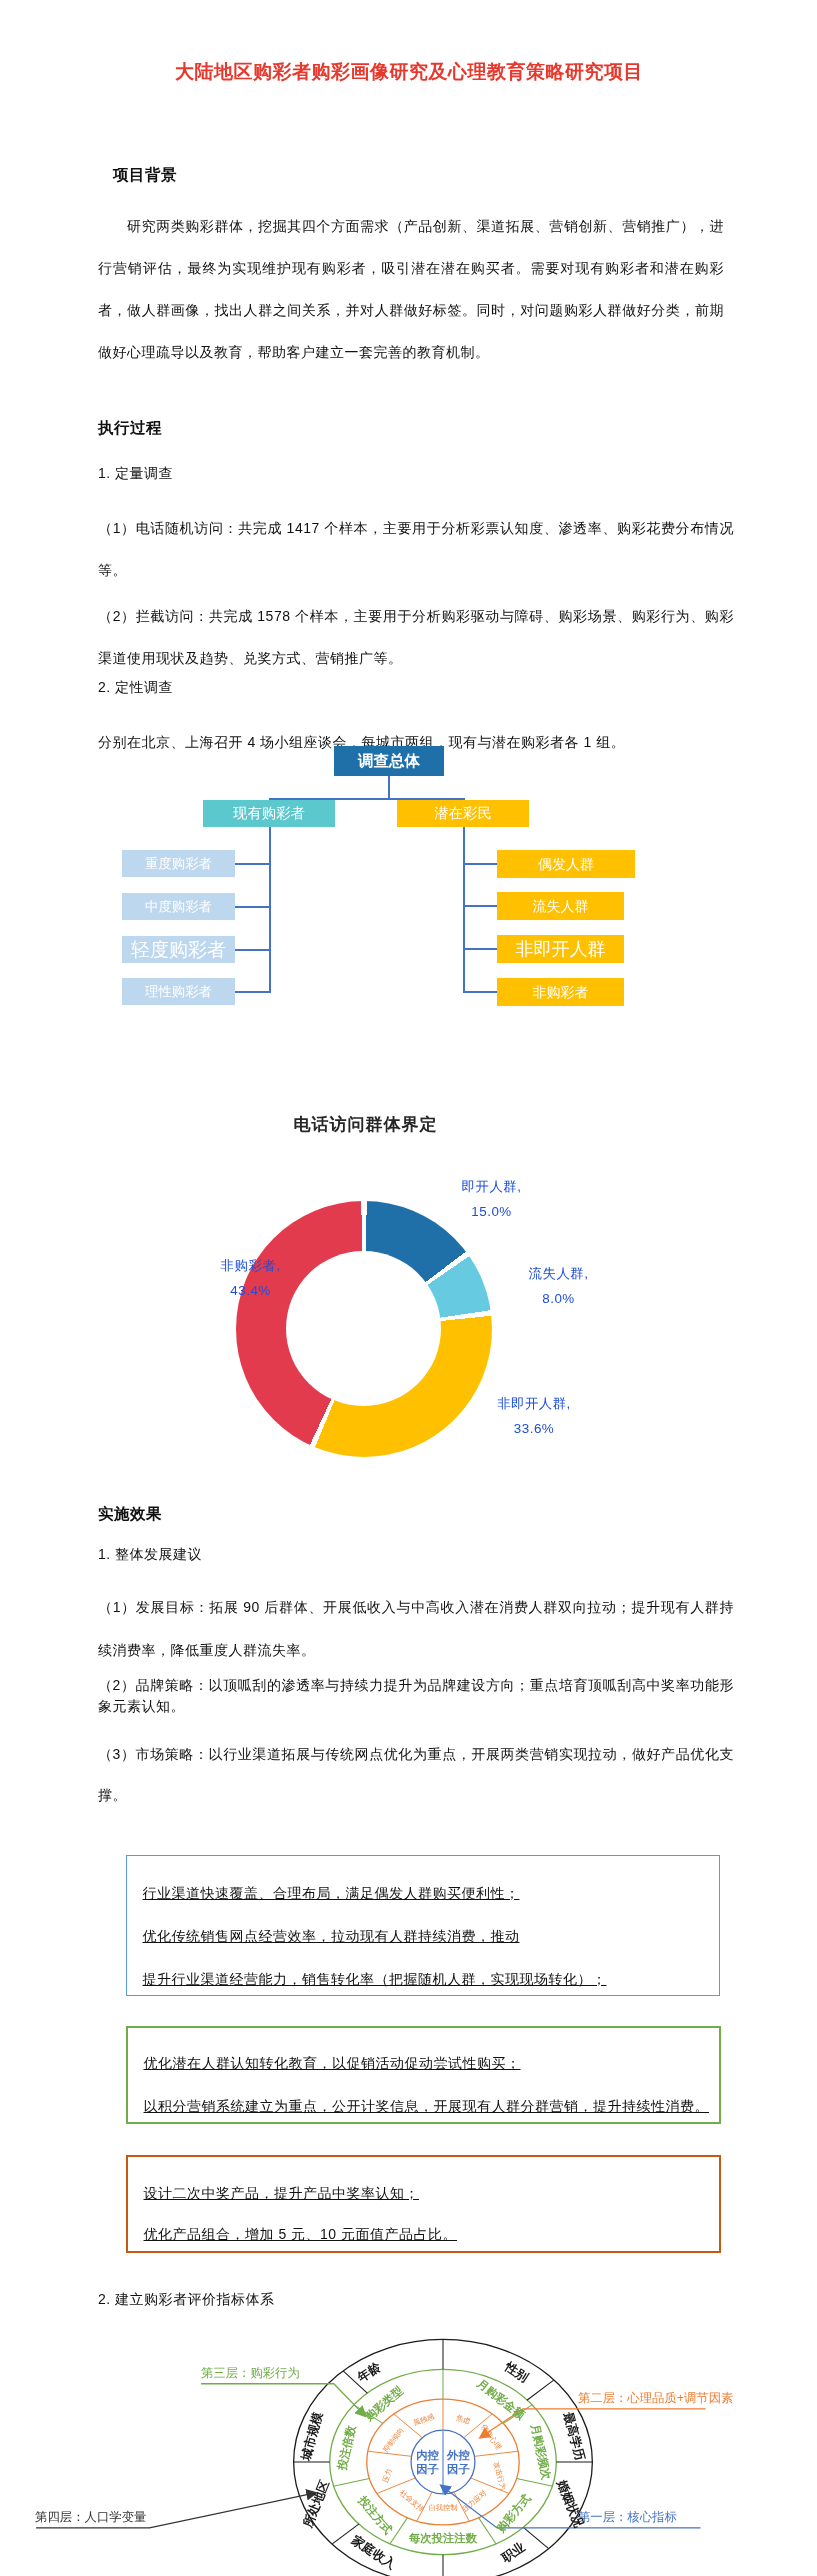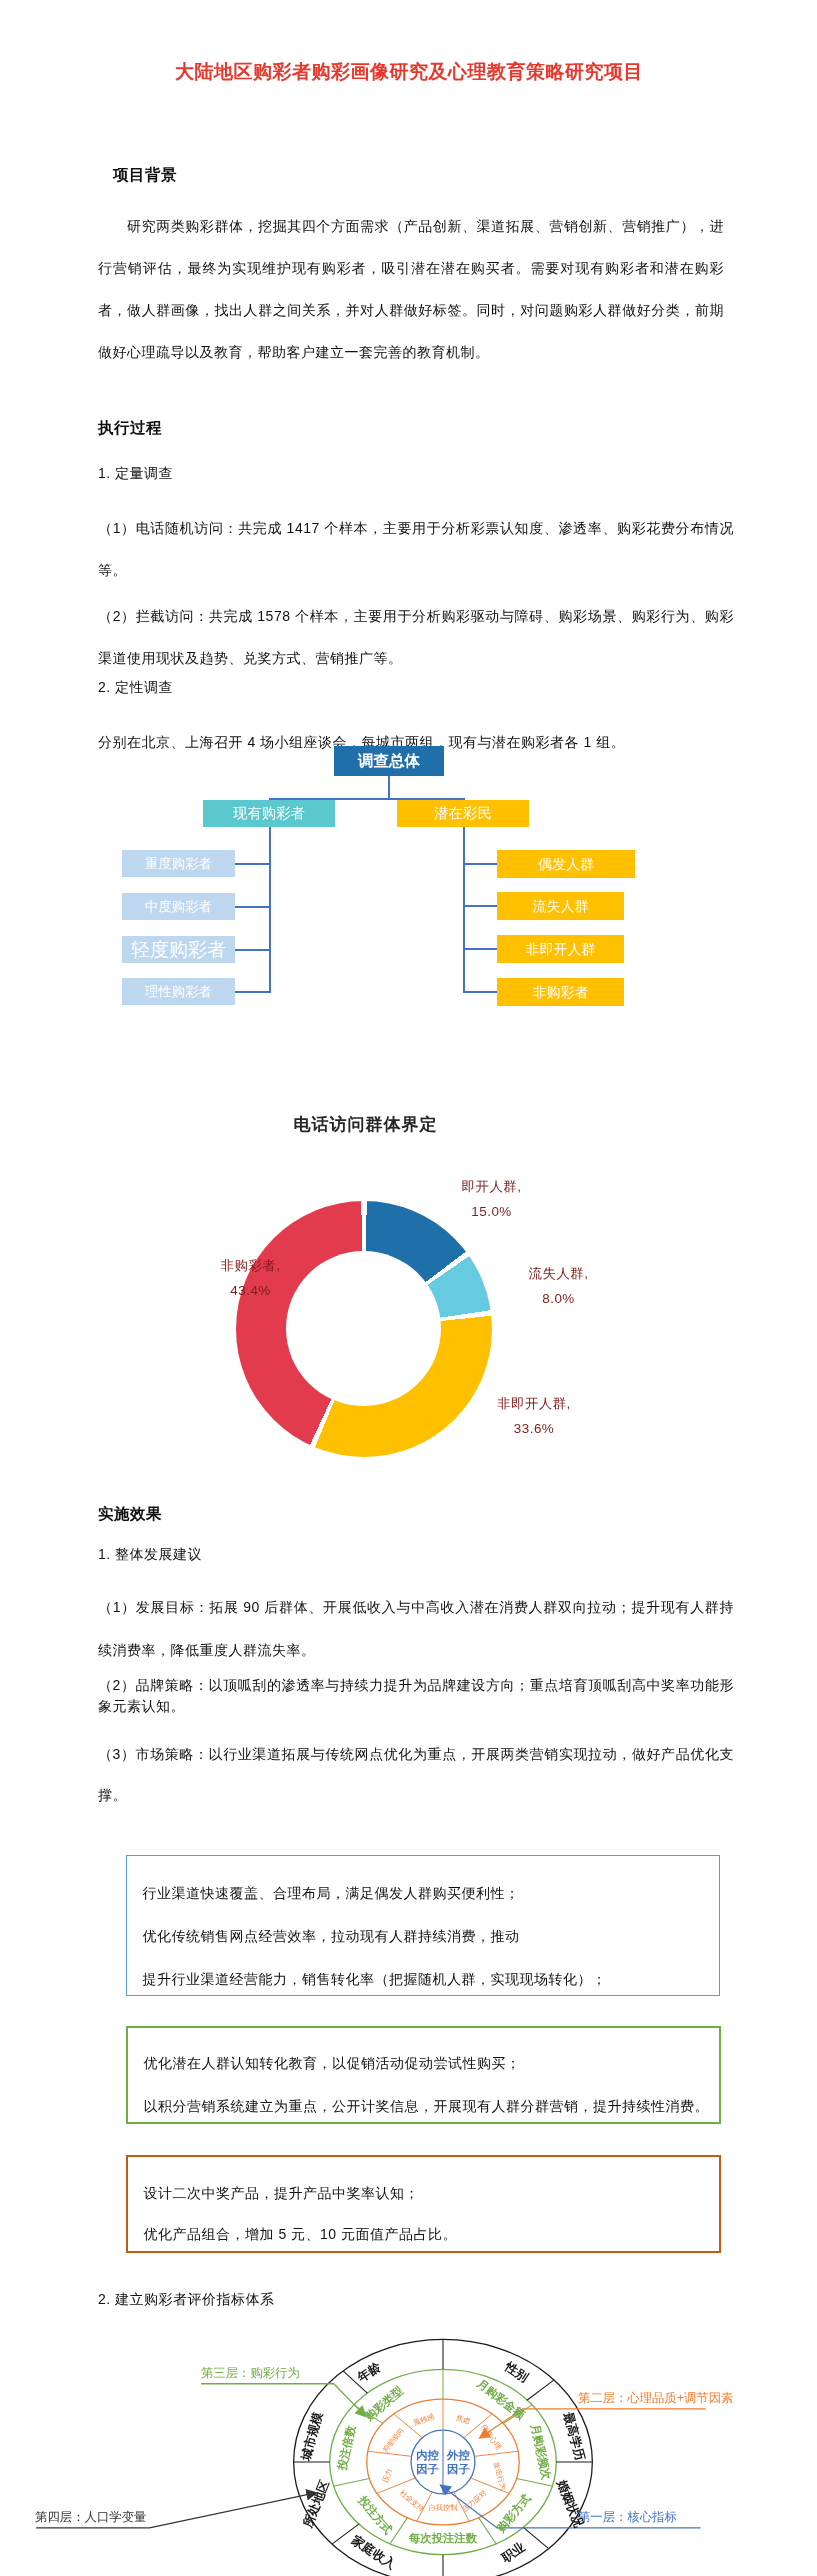--- a/index.html
+++ b/index.html
@@ -6,22 +6,22 @@
   #page{position:relative;width:818px;height:3117px;background:#fff;margin:0 auto;
         font-family:"Liberation Sans","DejaVu Sans",sans-serif;color:#111;}
   .abs{position:absolute;}
   .b{font-weight:bold;}
   .body-t{font-size:14px;letter-spacing:0.5px;line-height:42px;text-align:justify;}
   .h1{font-size:15.5px;font-weight:bold;letter-spacing:0.5px;}
   .h2{font-size:14px;font-weight:bold;letter-spacing:0.5px;}
   .obox{color:#fff;text-align:center;position:absolute;}
   .oline{position:absolute;background:#4472C4;}
   .note-box{position:absolute;background:#fff;}
-  .note-box div{font-size:14px;letter-spacing:0.5px;}
-  .donut-label{position:absolute;font-size:13.4px;line-height:25px;color:#7f1d1d;text-align:center;letter-spacing:0.5px;}
+  .note-box div{font-size:14px;letter-spacing:0.5px;text-decoration:underline;}
+  .donut-label{position:absolute;font-size:13.4px;line-height:25px;color:#1d4ed8;text-align:center;letter-spacing:0.5px;}
   svg text{font-family:"Liberation Sans","DejaVu Sans",sans-serif;}
 </style>
 </head>
 <body>
 
 <div id="page">
 
   <div class="abs b" style="left:0;top:59px;width:818px;text-align:center;font-size:19px;letter-spacing:0.5px;color:#e8372c;">大陆地区购彩者购彩画像研究及心理教育策略研究项目</div>
 
   <div class="abs h1" style="left:98px;top:165px;margin-left:15px;">项目背景</div>
@@ -51,21 +51,21 @@
 
     <div class="obox b" style="left:334px;top:3.6px;width:110px;height:30px;line-height:30px;font-size:15.5px;background:#1F6FA8;">调查总体</div>
     <div class="obox" style="left:203px;top:58px;width:132px;height:27px;line-height:27px;font-size:14.4px;background:#5BC8CE;">现有购彩者</div>
     <div class="obox" style="left:397px;top:58px;width:132px;height:27px;line-height:27px;font-size:14.4px;background:#FFC000;">潜在彩民</div>
     <div class="obox" style="left:122px;top:108px;width:113px;height:27px;line-height:27px;font-size:13.4px;background:#BDD7EE;">重度购彩者</div>
     <div class="obox" style="left:122px;top:151px;width:113px;height:27px;line-height:27px;font-size:13.4px;background:#BDD7EE;">中度购彩者</div>
     <div class="obox" style="left:122px;top:194px;width:113px;height:27px;line-height:27px;font-size:19px;background:#BDD7EE;">轻度购彩者</div>
     <div class="obox" style="left:122px;top:236px;width:113px;height:27px;line-height:27px;font-size:13.4px;background:#BDD7EE;">理性购彩者</div>
     <div class="obox" style="left:497px;top:108px;width:138px;height:28px;line-height:28px;font-size:14px;background:#FFC000;">偶发人群</div>
     <div class="obox" style="left:497px;top:150px;width:127px;height:28px;line-height:28px;font-size:14px;background:#FFC000;">流失人群</div>
-    <div class="obox" style="left:497px;top:193px;width:127px;height:28px;line-height:28px;font-size:14px;background:#FFC000;">非即开人群</div>
+    <div class="obox" style="left:497px;top:193px;width:127px;height:28px;line-height:28px;font-size:18px;background:#FFC000;">非即开人群</div>
     <div class="obox" style="left:497px;top:236px;width:127px;height:28px;line-height:28px;font-size:14px;background:#FFC000;">非购彩者</div>
   </div>
 
   <div class="abs b" style="left:211px;top:1113px;width:309px;text-align:center;font-size:17px;color:#262626;letter-spacing:1px;">电话访问群体界定</div>
   <div class="abs" id="donut" style="left: 236px; top: 1201px; width: 256px; height: 256px; border-radius: 50%; background: conic-gradient(rgb(255, 255, 255) 0%, rgb(255, 255, 255) 0.35%, rgb(31, 111, 168) 0.35%, rgb(31, 111, 168) 14.65%, rgb(255, 255, 255) 14.65%, rgb(255, 255, 255) 15%, rgb(255, 255, 255) 15%, rgb(255, 255, 255) 15.35%, rgb(102, 203, 224) 15.35%, rgb(102, 203, 224) 22.65%, rgb(255, 255, 255) 22.65%, rgb(255, 255, 255) 23%, rgb(255, 255, 255) 23%, rgb(255, 255, 255) 23.35%, rgb(255, 192, 0) 23.35%, rgb(255, 192, 0) 56.25%, rgb(255, 255, 255) 56.25%, rgb(255, 255, 255) 56.6%, rgb(255, 255, 255) 56.6%, rgb(255, 255, 255) 56.95%, rgb(226, 59, 78) 56.95%, rgb(226, 59, 78) 99.65%, rgb(255, 255, 255) 99.65%, rgb(255, 255, 255) 100%);">
     <div style="position:absolute;left:50px;top:50px;width:155px;height:155px;border-radius:50%;background:#fff;"></div>
   </div>
   <div class="donut-label" style="left:435px;top:1174px;width:113px;">
     <div>即开人群,</div>
       <div>15.0%</div>

